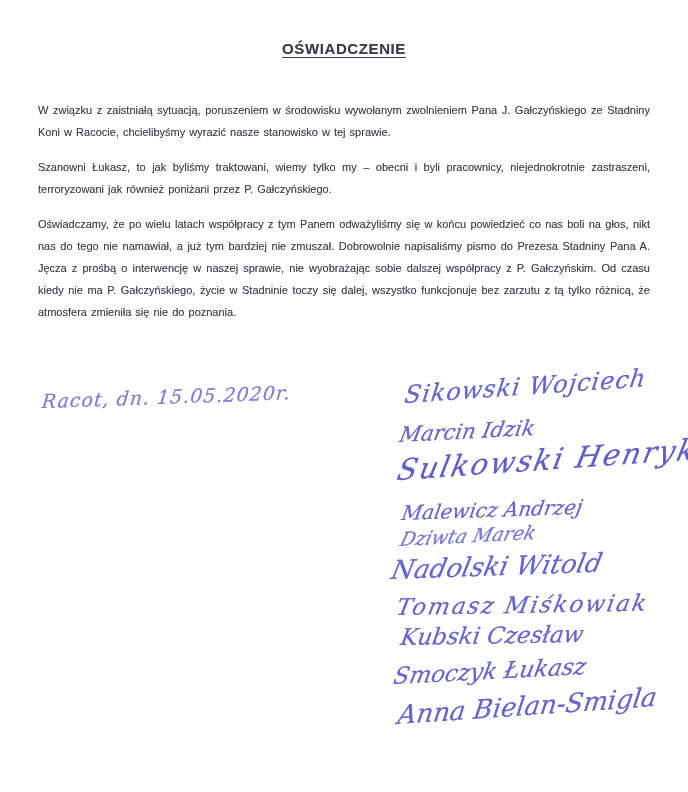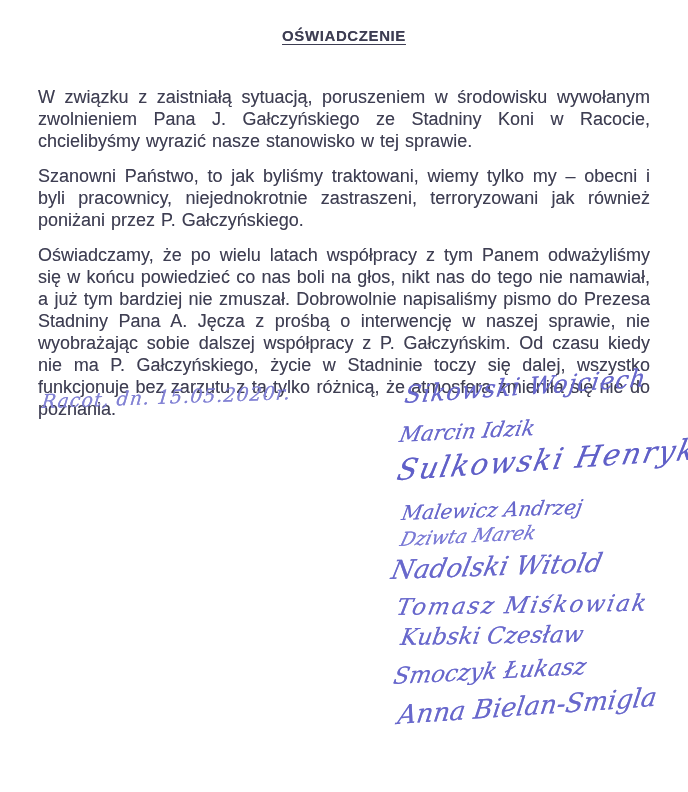--- a/index.html
+++ b/index.html
@@ -8,37 +8,37 @@
     width: 688px;
     height: 792px;
     margin: 0 auto;
     background: #ffffff;
     overflow: hidden;
     font-family: "Liberation Sans", sans-serif;
   }
   .content {
     position: absolute;
     left: 38px;
-    top: 27px;
+    top: 40px;
     width: 612px;
   }
   .title {
     margin: 0 0 42px 0;
     text-align: center;
     font-size: 15px;
     font-weight: 600;
     letter-spacing: 0.6px;
     color: #3d3d52;
     text-decoration: underline;
     text-underline-offset: 3px;
     text-shadow: 0 0 0.4px rgba(61,61,82,0.55);
   }
   .para {
     margin: 0 0 13px 0;
-    font-size: 18px;
+    font-size: 11px;
     line-height: 22px;
     text-align: justify;
     color: #3e3e52;
     text-shadow: 0 0 0.4px rgba(62,62,82,0.45);
     word-spacing: 1px;
   }
   
   .ink {
     position: absolute;
     white-space: nowrap;
@@ -67,21 +67,21 @@
   .sig10 { left: 398px; top: 700px; font-size: 26px; transform: rotate(-4deg) skewX(-12deg); }
 </style>
 </head>
 <body>
 
 <div class="page">
 
   <div class="content">
     <h1 class="title">OŚWIADCZENIE</h1>
     <p class="para">W związku z zaistniałą sytuacją, poruszeniem w środowisku wywołanym zwolnieniem  Pana J. Gałczyńskiego ze Stadniny Koni w Racocie, chcielibyśmy wyrazić nasze stanowisko w tej sprawie.</p>
-    <p class="para">Szanowni Państwo, to jak byliśmy traktowani, wiemy tylko my – obecni i byli pracownicy, niejednokrotnie zastraszeni, terroryzowani jak również poniżani przez P. Gałczyńskiego.</p>
+    <p class="para">Szanowni Łukasz, to jak byliśmy traktowani, wiemy tylko my – obecni i byli pracownicy, niejednokrotnie zastraszeni, terroryzowani jak również poniżani przez P. Gałczyńskiego.</p>
     <p class="para">Oświadczamy, że po wielu latach współpracy z tym Panem odważyliśmy się w końcu powiedzieć co nas boli na głos, nikt nas do tego nie namawiał, a już tym bardziej nie zmuszał. Dobrowolnie napisaliśmy pismo do Prezesa Stadniny Pana A. Jęcza z prośbą o interwencję w naszej sprawie, nie wyobrażając sobie dalszej współpracy z P. Gałczyńskim. Od czasu kiedy nie ma P. Gałczyńskiego, życie w Stadninie toczy się dalej, wszystko funkcjonuje bez zarzutu z tą tylko różnicą, że atmosfera zmieniła się nie do poznania.</p>
   </div>
 
   <div class="ink date-note">Racot, dn. 15.05.2020r.</div>
 
   <div class="ink sig1">Sikowski Wojciech</div>
   <div class="ink sig2">Marcin Idzik</div>
   <div class="ink sig3">Sulkowski Henryk</div>
   <div class="ink sig4">Malewicz Andrzej</div>
   <div class="ink sig5">Dziwta Marek</div>

